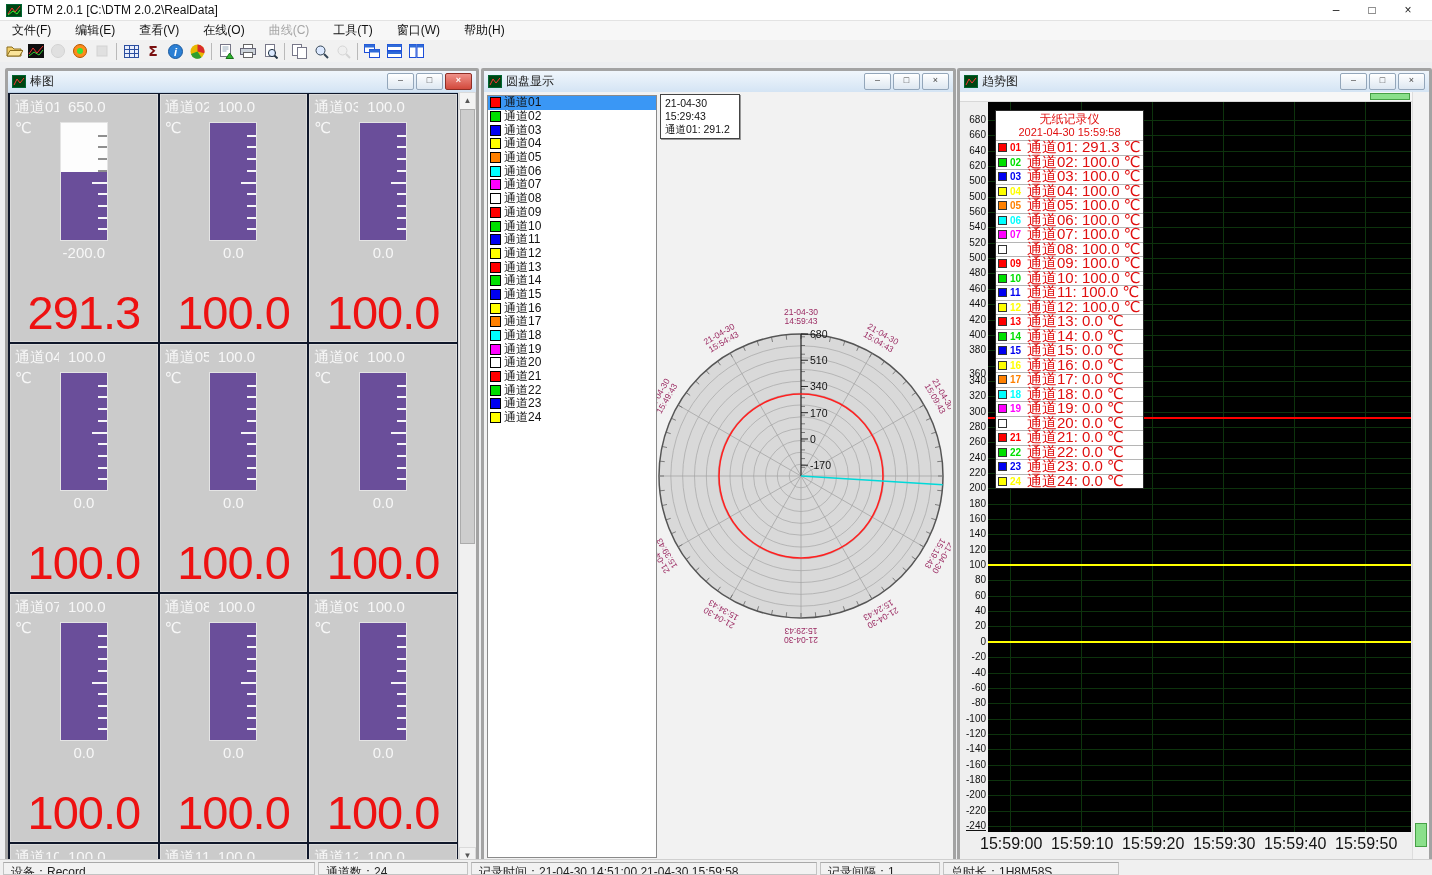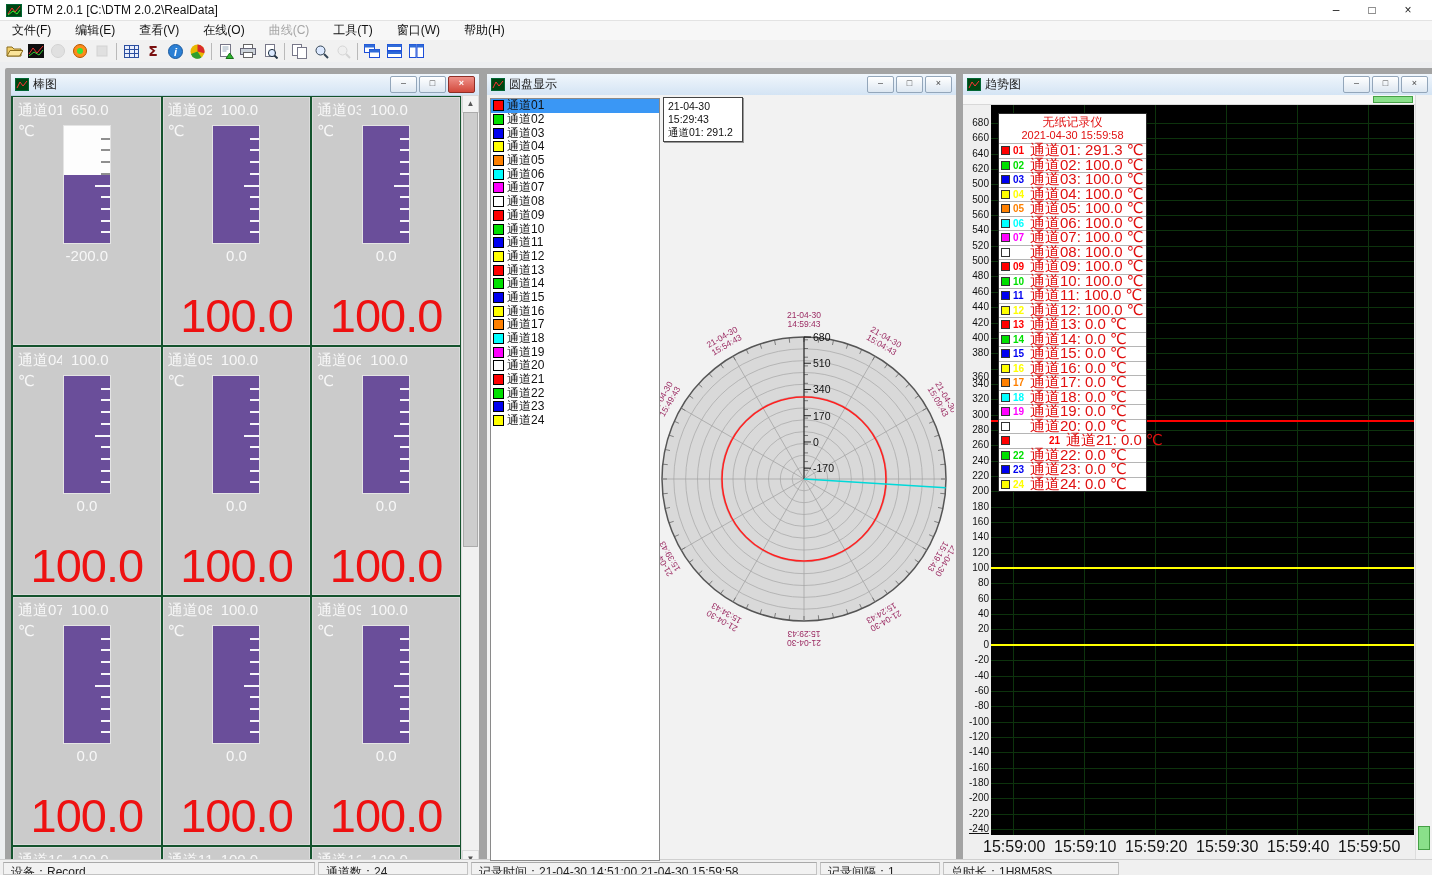--- a/index.html
+++ b/index.html
@@ -12,21 +12,21 @@
   .menubar{height:19px;background:#f7f7f7;display:flex;align-items:center;font-size:12px;color:#111}
   .menu-item{padding:2px 12px;white-space:nowrap}
   .menu-item.disabled{color:#a6a6a6}
   .toolbar{height:22px;background:#f1f1f1;border-bottom:1px solid #cfcfcf;display:flex;align-items:center;padding-left:3px}
   .tbtn{width:22px;height:20px;display:flex;align-items:center;justify-content:center}
   .tbtn.tdis{opacity:.4;filter:grayscale(1)}
   .tsep{width:1px;height:17px;background:#b9b9b9;margin:0 3px}
   .sigma{color:#7a1010;font-weight:bold;font-size:14px;font-family:"DejaVu Sans",sans-serif}
   .mdi{position:absolute;top:62px;left:0;right:0;bottom:13px;background:#edeef0;overflow:hidden}
   
-  .child{position:absolute;border:6px solid #a3a3a3;background:#14532d;border-radius:2px}
+  .child{position:absolute;border:3px solid #a3a3a3;background:#0f172a;border-radius:2px}
   .ctitle{height:21px;background:linear-gradient(#f0f6fc,#d4e4f4);display:flex;align-items:center;padding:0 4px;font-size:12px;color:#222;border-bottom:1px solid #bcd0e4}
   .ctitle .cname{margin-left:4px}
   .cbtns{margin-left:auto;display:flex}
   .cbtn{width:25px;height:15px;border:1px solid #93a6ba;border-radius:2px;background:linear-gradient(#ffffff,#dde7f1);
     font-size:9px;line-height:13px;text-align:center;margin-left:2px;color:#444}
   .cbtn.closeA{background:linear-gradient(#ef9189,#d2493c);border-color:#8e2e26;color:#fff;font-weight:bold}
   .cbody{position:absolute;top:21px;left:0;right:0;bottom:0;overflow:hidden}
   
   .bar-grid{position:absolute;left:2px;top:2px;width:447px;bottom:2px;display:grid;
     grid-template-columns:repeat(3,1fr);grid-auto-rows:248px;gap:2px;overflow:hidden}
@@ -257,20 +257,21 @@
               <div class="btick" style="top: 20%; background: rgb(143, 143, 143);"></div>
               <div class="btick" style="top: 30%; background: rgb(143, 143, 143);"></div>
               <div class="btick" style="top: 40%; background: rgb(143, 143, 143);"></div>
               <div class="btick mid" style="top: 50%; background: rgba(255, 255, 255, 0.95);"></div>
               <div class="btick" style="top: 60%; background: rgba(255, 255, 255, 0.95);"></div>
               <div class="btick" style="top: 70%; background: rgba(255, 255, 255, 0.95);"></div>
               <div class="btick" style="top: 80%; background: rgba(255, 255, 255, 0.95);"></div>
               <div class="btick" style="top: 90%; background: rgba(255, 255, 255, 0.95);"></div>
             </div>
             <div class="bmin">-200.0</div>
+            <div class="bval">291.3</div>
           </div>
           <div class="bcell">
             <div class="bhead">
               <span class="bname">通道02</span>
               <span class="bmax">100.0</span>
             </div>
             <div class="bunit">℃</div>
             <div class="bgauge">
               <div class="bfill" style="height: 100%;"></div>
               <div class="btick" style="top: 10%; background: rgba(255, 255, 255, 0.95);"></div>
@@ -909,21 +910,21 @@
               <span class="leg-num" style="color: rgb(255, 0, 255);">19</span>
               <span class="leg-txt">通道19: 0.0 ℃</span>
             </div>
             <div class="leg-row">
               <span class="leg-sw" style="background: rgb(255, 255, 255);"></span>
               <span class="leg-num" style="color: rgb(255, 255, 255);">20</span>
               <span class="leg-txt">通道20: 0.0 ℃</span>
             </div>
             <div class="leg-row">
               <span class="leg-sw" style="background: rgb(255, 0, 0);"></span>
-              <span class="leg-num" style="color: rgb(255, 0, 0); margin-left: 36px;">21</span>
+              <span class="leg-num" style="color: rgb(255, 0, 0);">21</span>
               <span class="leg-txt">通道21: 0.0 ℃</span>
             </div>
             <div class="leg-row">
               <span class="leg-sw" style="background: rgb(0, 224, 0);"></span>
               <span class="leg-num" style="color: rgb(0, 224, 0);">22</span>
               <span class="leg-txt">通道22: 0.0 ℃</span>
             </div>
             <div class="leg-row">
               <span class="leg-sw" style="background: rgb(0, 0, 240);"></span>
               <span class="leg-num" style="color: rgb(0, 0, 240);">23</span>

